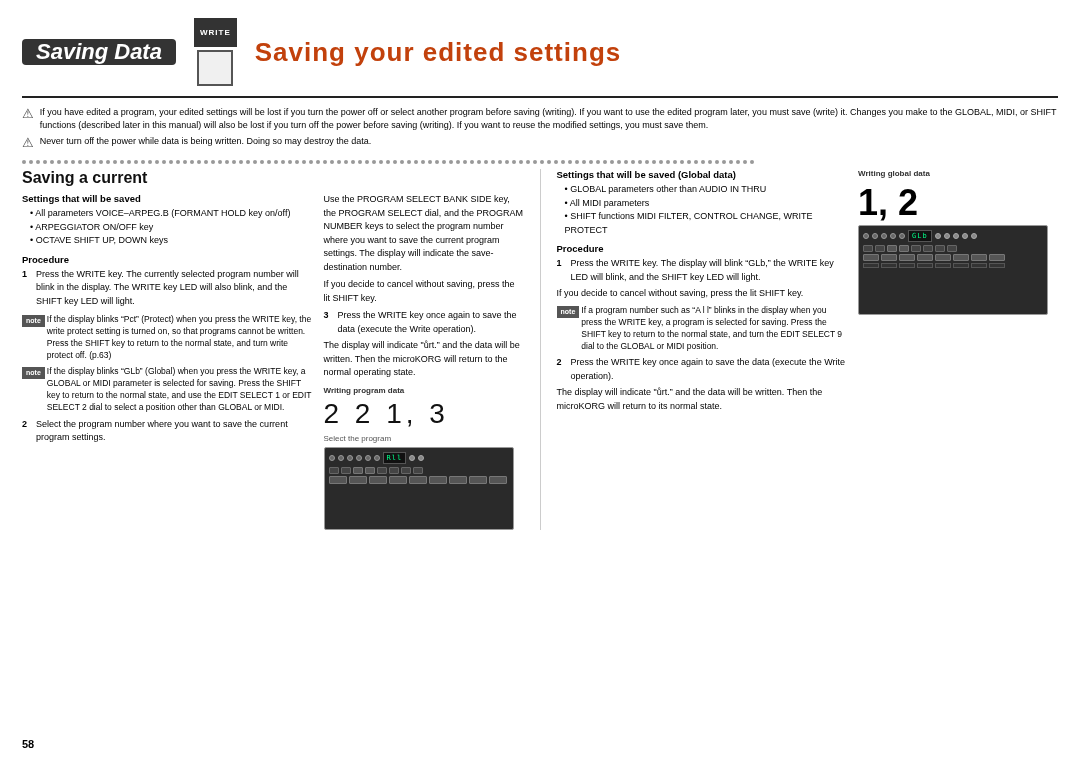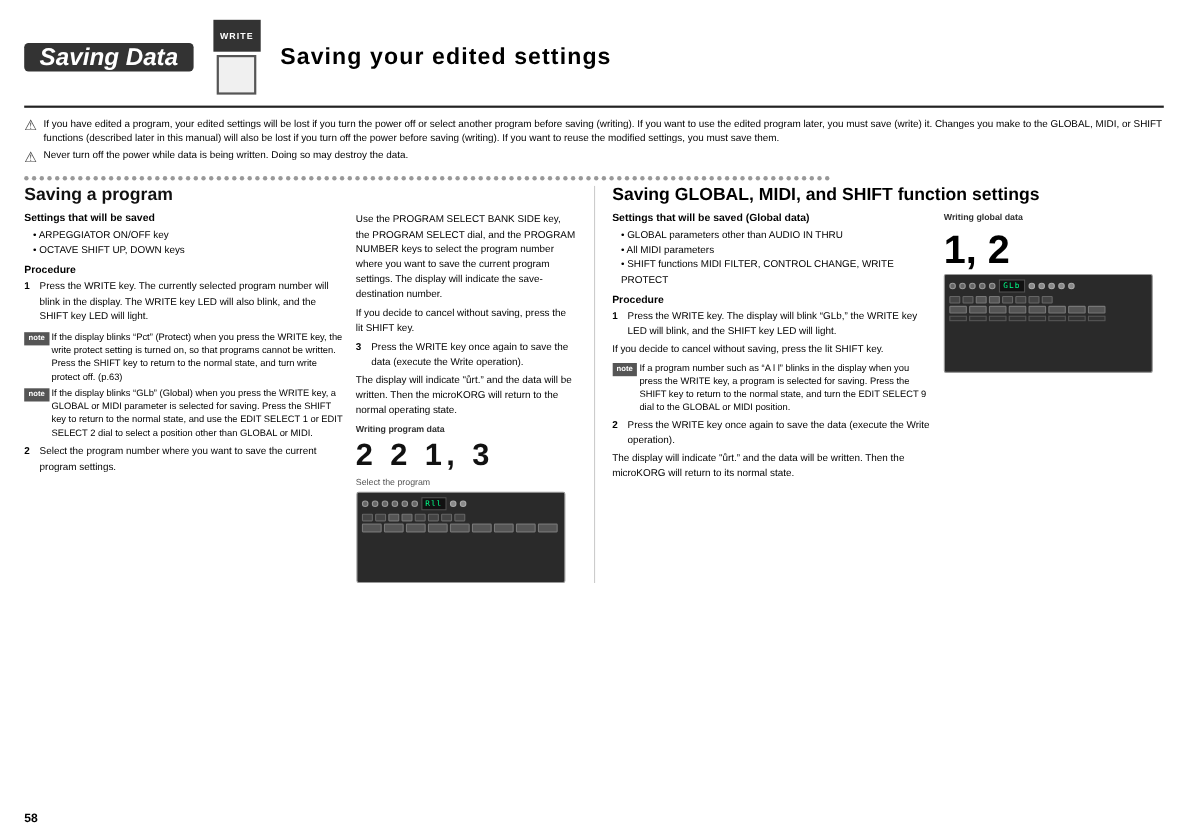--- a/index.html
+++ b/index.html
@@ -56,24 +56,24 @@
     }
 
     .write-square {
       width: 36px;
       height: 36px;
       border: 2px solid #555;
       background: #f0f0f0;
     }
 
     .main-title {
-      font-size: 21px;
+      font-size: 26px;
       font-weight: bold;
       letter-spacing: 1px;
-      color: #000000;
+      color: #c2410c;
     }
 
     .title-underline {
       height: 2px;
       background: #222;
       margin-bottom: 8px;
       width: 100%;
     }
 
     
@@ -187,21 +187,21 @@
     .writing-label {
       font-size: 8px;
       font-weight: bold;
       margin-bottom: 3px;
       color: #333;
     }
 
     
     .large-nums {
       font-size: 28px;
-      font-weight: bold;
+      font-weight: normal;
       color: #111;
       letter-spacing: 4px;
       margin-bottom: 4px;
     }
 
     
     .page-num {
       position: absolute;
       bottom: 14px;
       left: 22px;
@@ -374,26 +374,27 @@
       <div class="dot-dot"></div>
       <div class="dot-dot"></div>
       <div class="dot-dot"></div>
       <div class="dot-dot"></div>
       <div class="dot-dot"></div>
   </div>
 
   <div class="two-col">
 
     <div class="left-col">
-      <div class="section-title">Saving a program</div>
+      <div class="section-title">Saving a current</div>
 
       <div style="display:flex; gap:10px;">
         <div style="flex:1; min-width:0;">
           <div class="subsection-title">Settings that will be saved</div>
           <ul class="bullet-list">
+            <li><span>All parameters VOICE–ARPEG.B (FORMANT HOLD key on/off)</span></li>
             <li><span>ARPEGGIATOR ON/OFF key</span></li>
             <li><span>OCTAVE SHIFT UP, DOWN keys</span></li>
           </ul>
 
           <div class="subsection-title">Procedure</div>
           <div class="numbered-list">
             <div style="display:flex; gap:4px; margin-bottom:3px; font-size:9px; line-height:1.5;">
               <span class="num">1</span>
               <span>Press the WRITE key. The currently selected program number will blink in the display. The WRITE key LED will also blink, and the SHIFT key LED will light.</span>
             </div>
@@ -466,21 +467,20 @@
               </div>
             </div>
           </div>
         </div>
       </div>
     </div>
 
     <div class="v-divider"></div>
 
     <div class="right-col">
-      <div class="right-section-header">Saving GLOBAL, MIDI, and SHIFT function settings</div>
 
       <div style="display:flex; gap:10px;">
         <div style="flex:1; min-width:0;">
           <div class="subsection-title">Settings that will be saved (Global data)</div>
           <ul class="bullet-list">
             <li><span>GLOBAL parameters other than AUDIO IN THRU</span></li>
             <li><span>All MIDI parameters</span></li>
             <li><span>SHIFT functions MIDI FILTER, CONTROL CHANGE, WRITE PROTECT</span></li>
           </ul>
 

